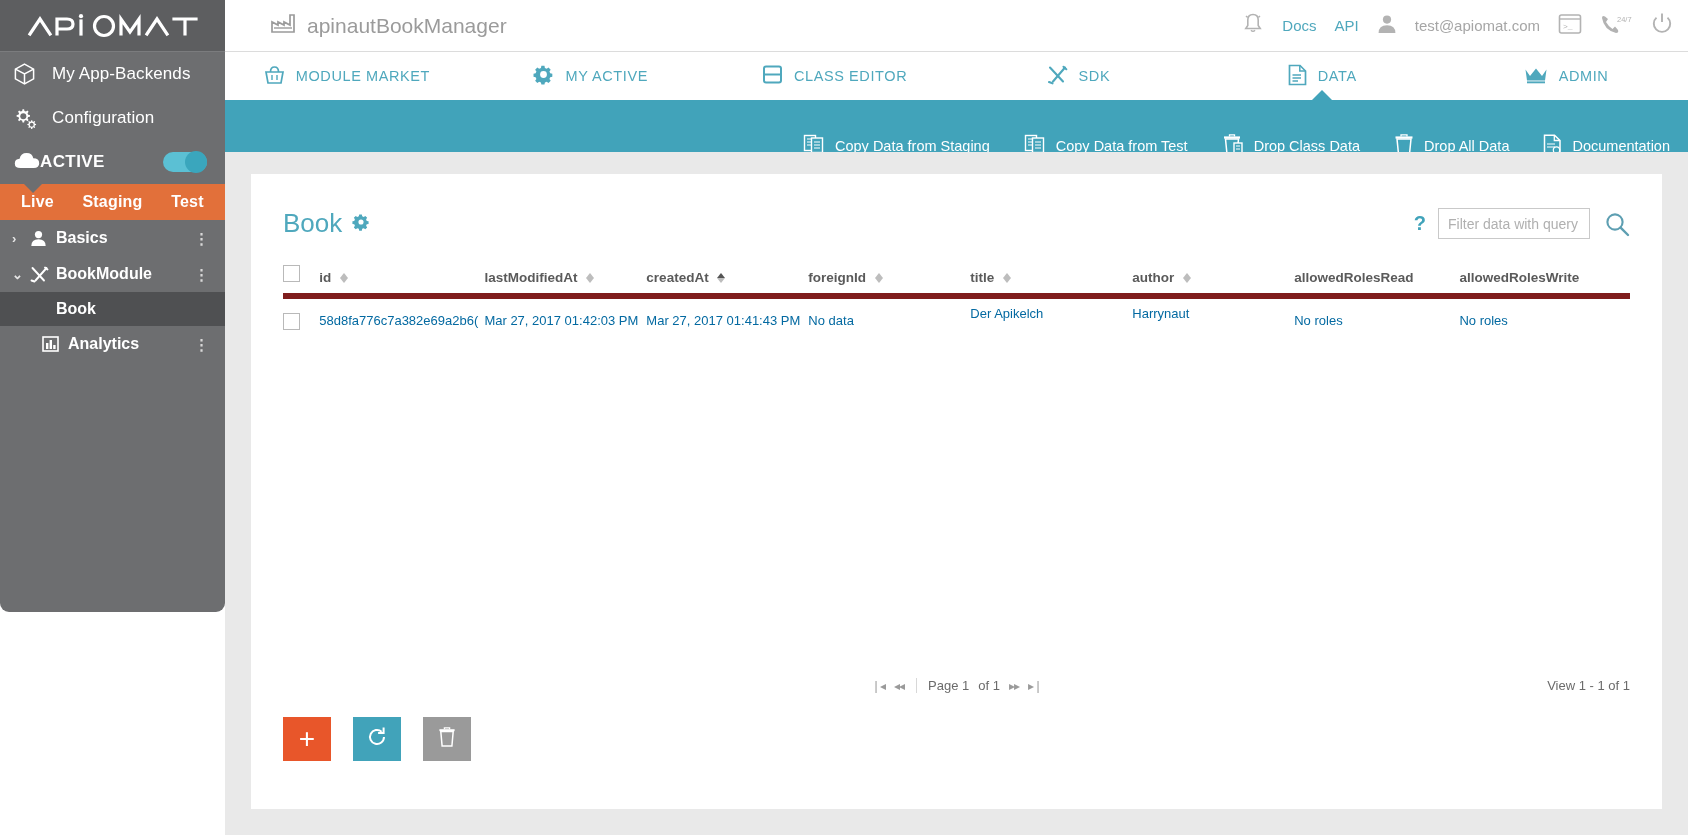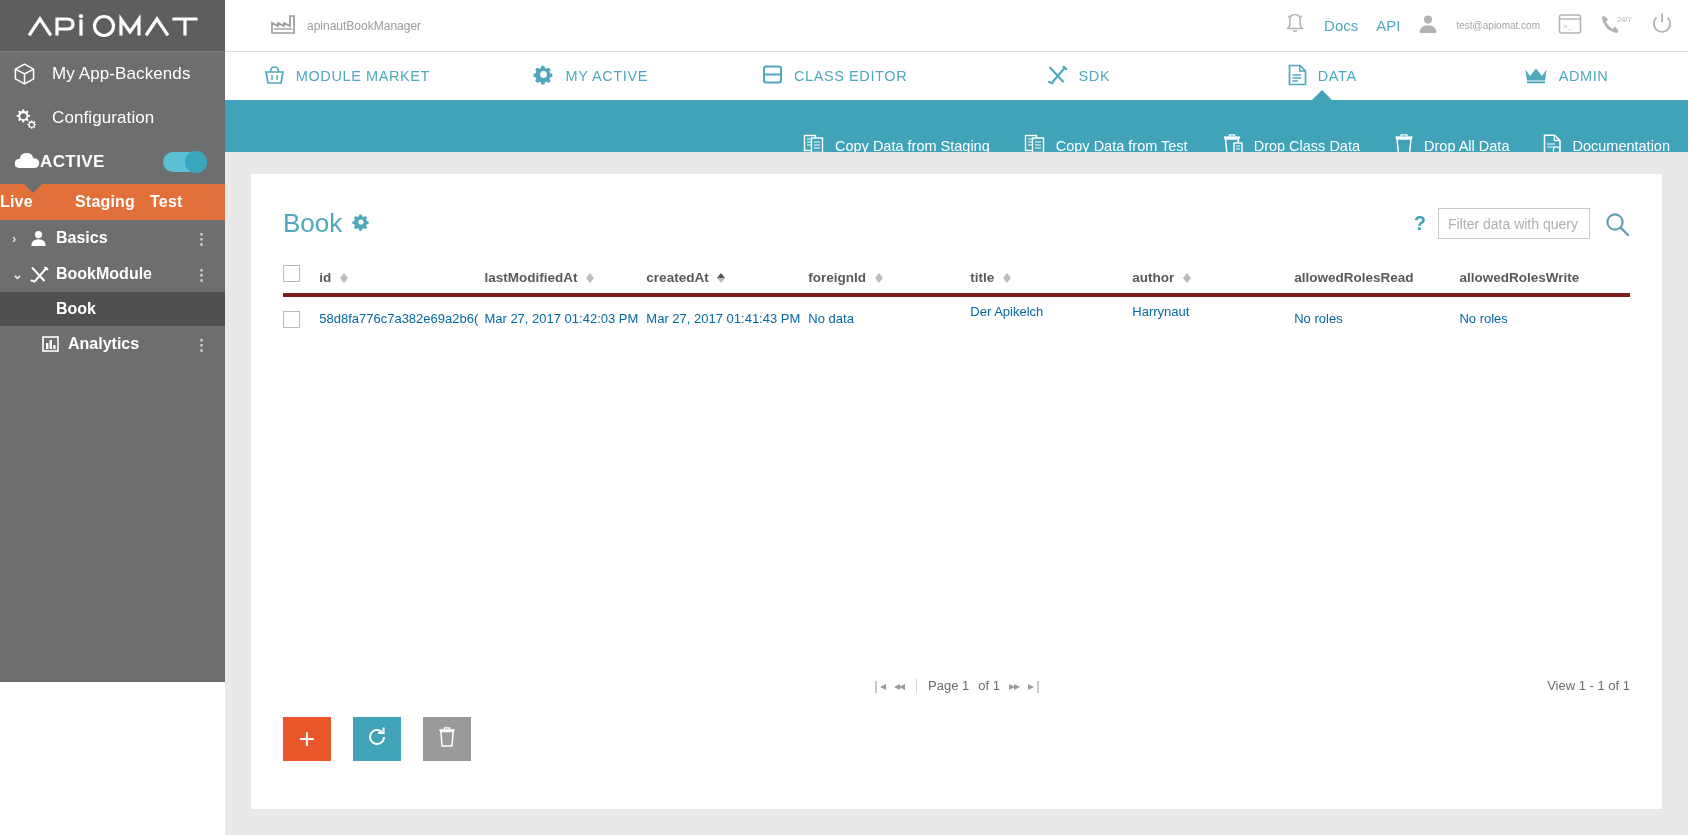--- a/index.html
+++ b/index.html
@@ -8,25 +8,26 @@
     height: 835px;
     overflow: hidden;
     font-family: "Liberation Sans", sans-serif;
     background: #ffffff;
   }
   .app { position: relative; width: 1688px; height: 835px; display: flex; }
 
   
   .sidebar {
     width: 225px;
-    height: 682px;
+    height: 612px;
     background: #6d6e70;
     flex: 0 0 225px;
     position: relative;
     color: #ffffff;
+    border-radius: 9px;
   }
   .logo-area {
     height: 52px;
     background: #5d5e60;
     display: flex;
     align-items: center;
     justify-content: center;
     border-bottom: 1px solid #7b7c7e;
   }
   .logo-svg { display: block; }
@@ -72,21 +73,21 @@
 
   .env-bar {
     height: 36px;
     background: #e2703a;
     display: flex;
     align-items: center;
     position: relative;
   }
   .env-bar .env {
     flex: 1;
-    text-align: left;
+    text-align: center;
     font-size: 16px;
     font-weight: 700;
     color: #ffffff;
     letter-spacing: .2px;
     cursor: pointer;
   }
   .env-bar .notch {
     position: absolute;
     top: 0; left: 24px;
     width: 0; height: 0;
@@ -128,28 +129,28 @@
   .topbar {
     height: 52px;
     background: #ffffff;
     border-bottom: 1px solid #dcdcdc;
     display: flex;
     align-items: center;
     padding: 0 14px 0 46px;
   }
   .app-title {
     display: flex; align-items: center; gap: 12px;
-    font-size: 12px; color: #9b9b9b;
+    font-size: 21px; color: #9b9b9b;
   }
   .topbar .spacer { flex: 1; }
   .topbar .tr {
     display: flex; align-items: center; gap: 18px;
   }
   .topbar .link { color: #4fa8bd; font-size: 15px; text-decoration: none; text-align: center; }
-  .topbar .user { color: #a6a6a6; font-size: 10px; }
+  .topbar .user { color: #a6a6a6; font-size: 15px; }
 
   .navbar {
     height: 48px;
     background: #ffffff;
     display: flex;
     align-items: center;
     position: relative;
   }
   .nav-item {
     flex: 1;
@@ -225,21 +226,21 @@
 
   
   table.grid { width: 100%; border-collapse: collapse; margin-top: 26px; table-layout: fixed; }
   table.grid th {
     text-align: left;
     font-size: 13.5px;
     color: #5a5a5a;
     font-weight: 700;
     padding: 0 0 8px 0;
     vertical-align: bottom;
-    border-bottom: 4px solid #7f1d1d;
+    border-bottom: 6px solid #7f1d1d;
     white-space: nowrap;
   }
   table.grid td {
     font-size: 13px;
     color: #0369a1;
     padding: 14px 0 0 0;
     vertical-align: top;
     white-space: nowrap;
     overflow: hidden;
   }

